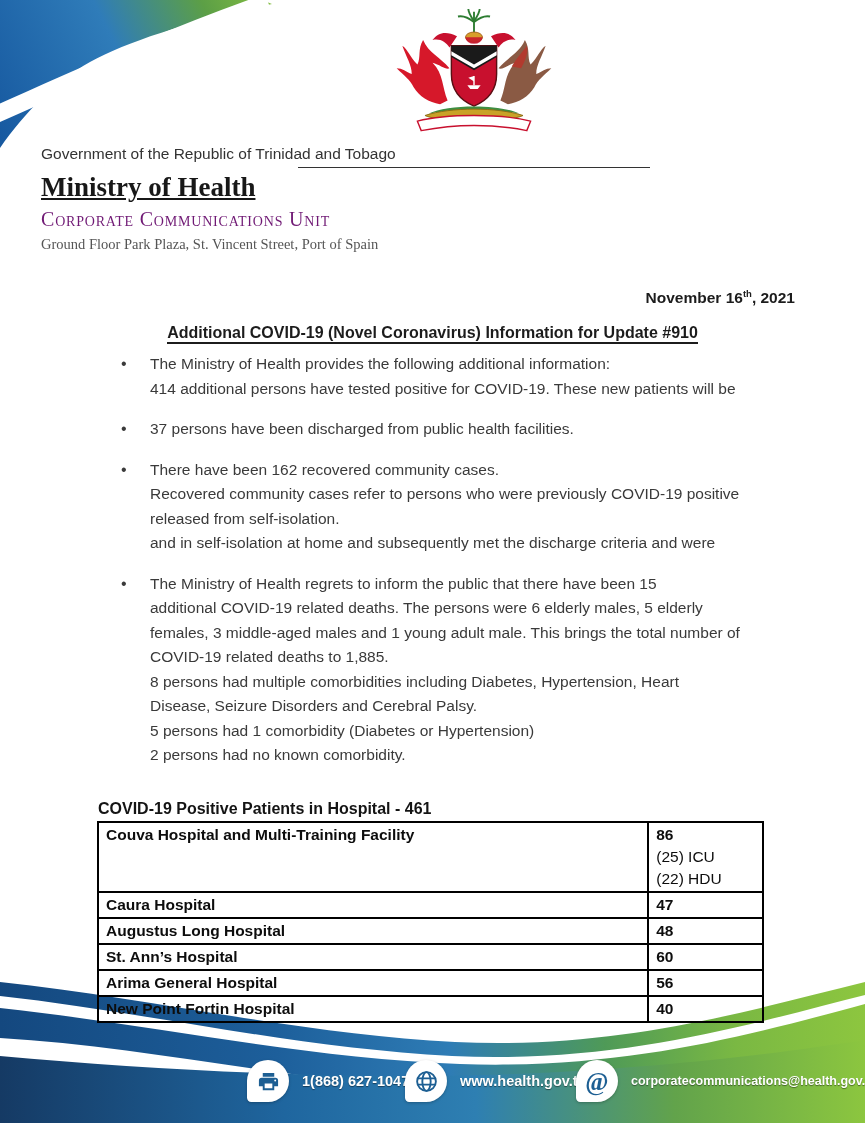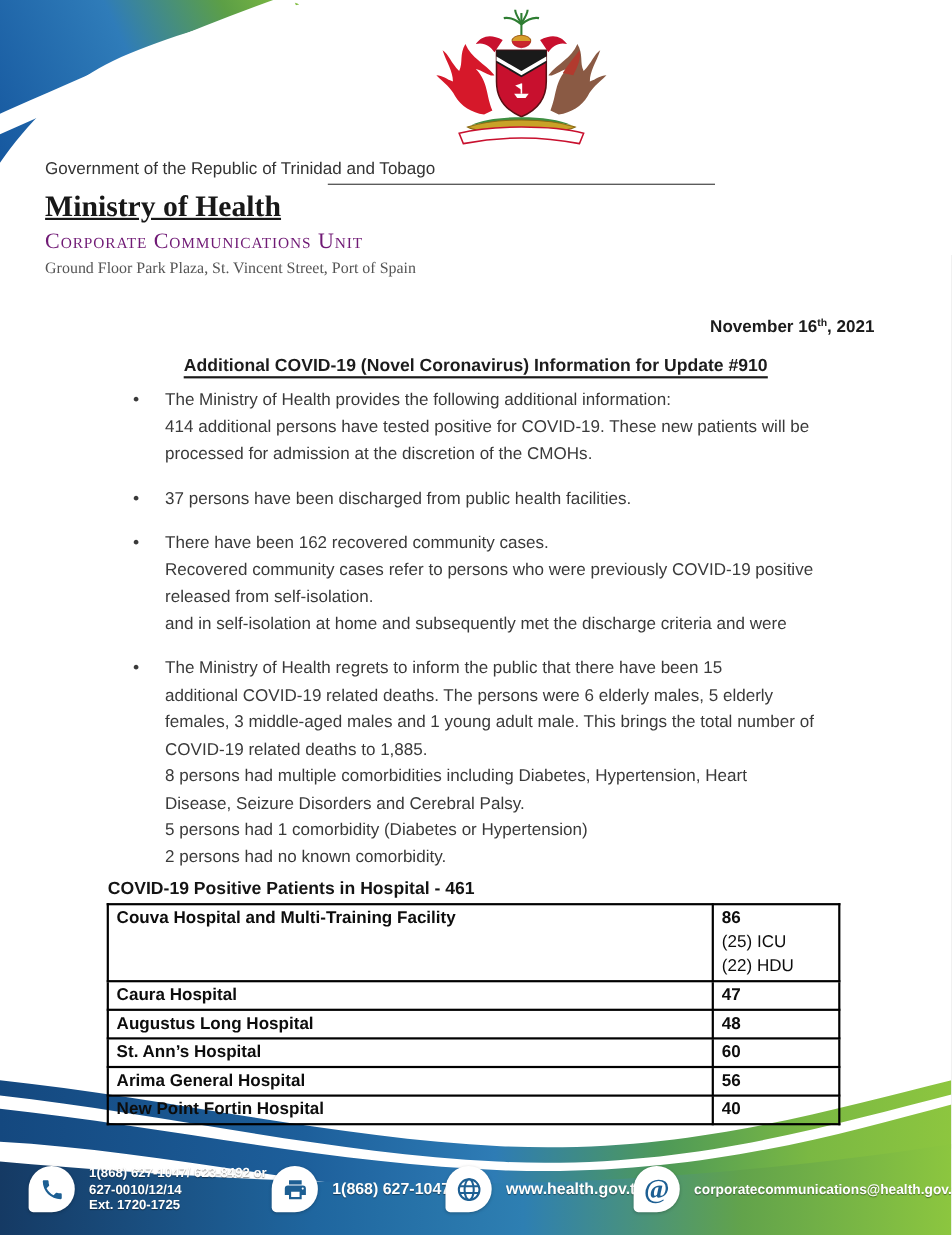--- a/index.html
+++ b/index.html
@@ -129,21 +129,20 @@
   <div class="date-line"><span>November 16</span><sup>th</sup><span>, 2021</span></div>
 
   <div class="doc-title">
     <span>Additional COVID-19 (Novel Coronavirus) Information for Update #910</span>
   </div>
 
   <ul class="bullets">
     <li>
       <div>The Ministry of Health provides the following additional information:</div>
       <div>414 additional persons have tested positive for COVID-19. These new patients will be</div>
-      <div>processed for admission at the discretion of the CMOHs.</div>
     </li>
     <li>
       <div>37 persons have been discharged from public health facilities.</div>
     </li>
     <li>
       <div>There have been 162 recovered community cases.</div>
       <div>Recovered community cases refer to persons who were previously COVID-19 positive</div>
       <div>released from self-isolation.</div>
       <div>and in self-isolation at home and subsequently met the discharge criteria and were</div>
     </li>
@@ -190,32 +189,20 @@
         <td>Arima General Hospital</td>
         <td>56</td>
       </tr>
       <tr>
         <td>New Point Fortin Hospital</td>
         <td>40</td>
       </tr>
     </tbody>
   </table>
 
-  <div class="contact c1" style="left:26px">
-    <div class="bubble">
-      <svg width="23" height="23" viewBox="0 0 24 24">
-          <path fill="#1d5f93" d="M6.62 10.79c1.44 2.83 3.76 5.14 6.59 6.59l2.2-2.21c.27-.27.67-.36 1.02-.24 1.12.37 2.33.57 3.57.57.55 0 1 .45 1 1V20c0 .55-.45 1-1 1-9.39 0-17-7.61-17-17 0-.55.45-1 1-1h3.5c.55 0 1 .45 1 1 0 1.25.2 2.45.57 3.57.11.35.03.74-.25 1.02l-2.2 2.2z"></path>
-        </svg>
-    </div>
-    <div class="txt">
-      <div>1(868) 627-1047/ 623-8492 or</div>
-      <div>627-0010/12/14</div>
-      <div>Ext. 1720-1725</div>
-    </div>
-  </div>
 
   <div class="contact c2" style="left:247px">
     <div class="bubble">
       <svg width="23" height="23" viewBox="0 0 24 24">
           <path fill="#1d5f93" d="M19 8H5a3 3 0 0 0-3 3v6h4v4h12v-4h4v-6a3 3 0 0 0-3-3zm-3 11H8v-5h8v5zm3-7a1 1 0 1 1 0-2 1 1 0 0 1 0 2zM18 3H6v4h12V3z"></path>
         </svg>
     </div>
     <div class="txt">1(868) 627-1047</div>
   </div>
 

